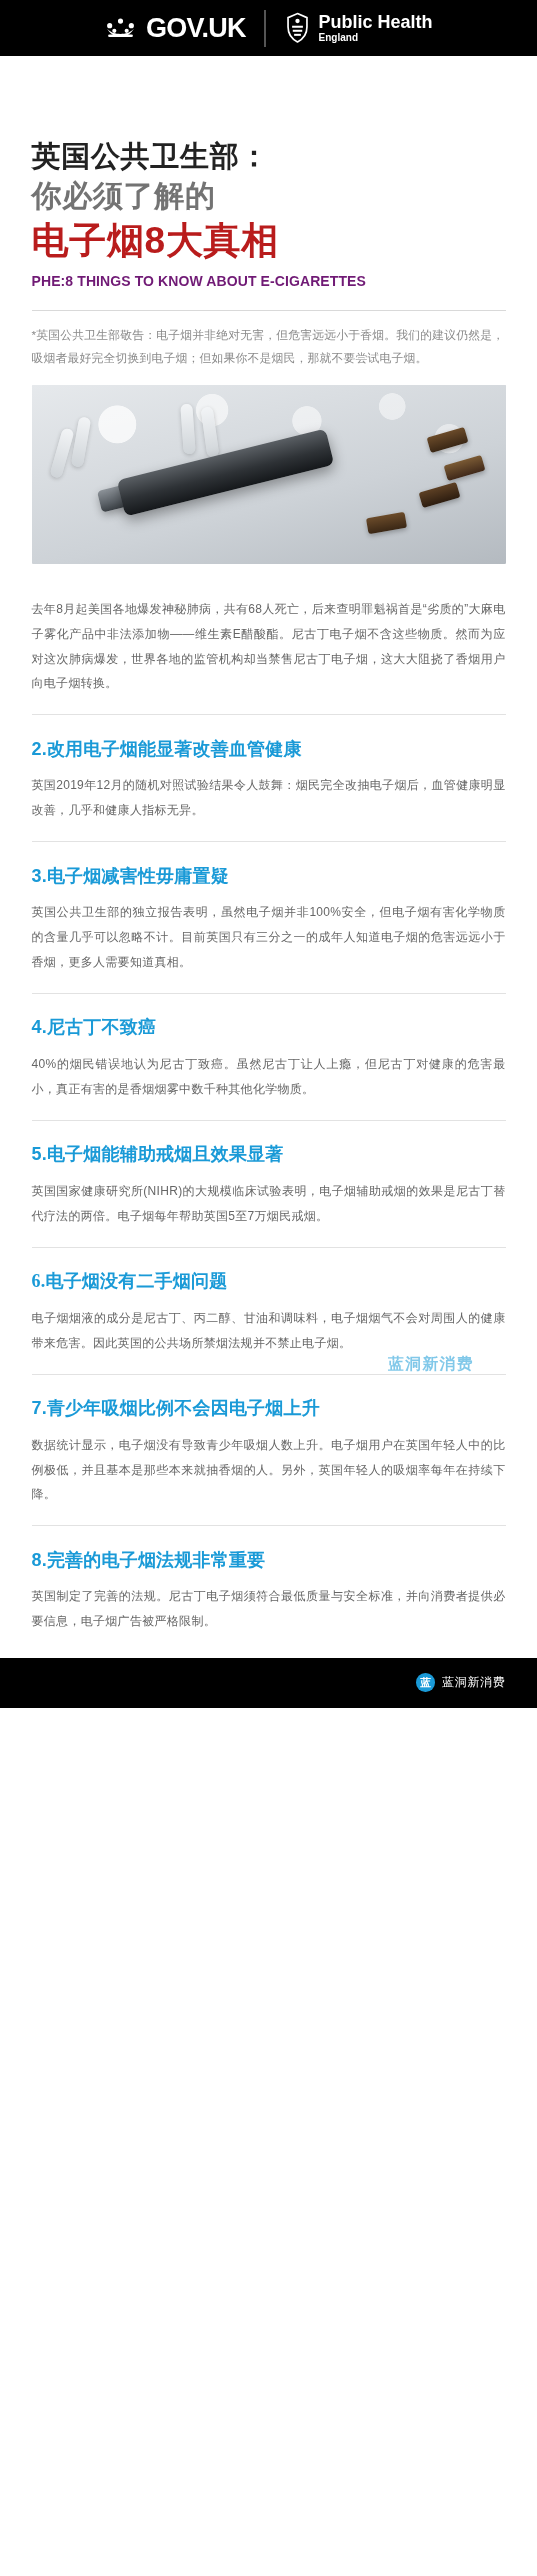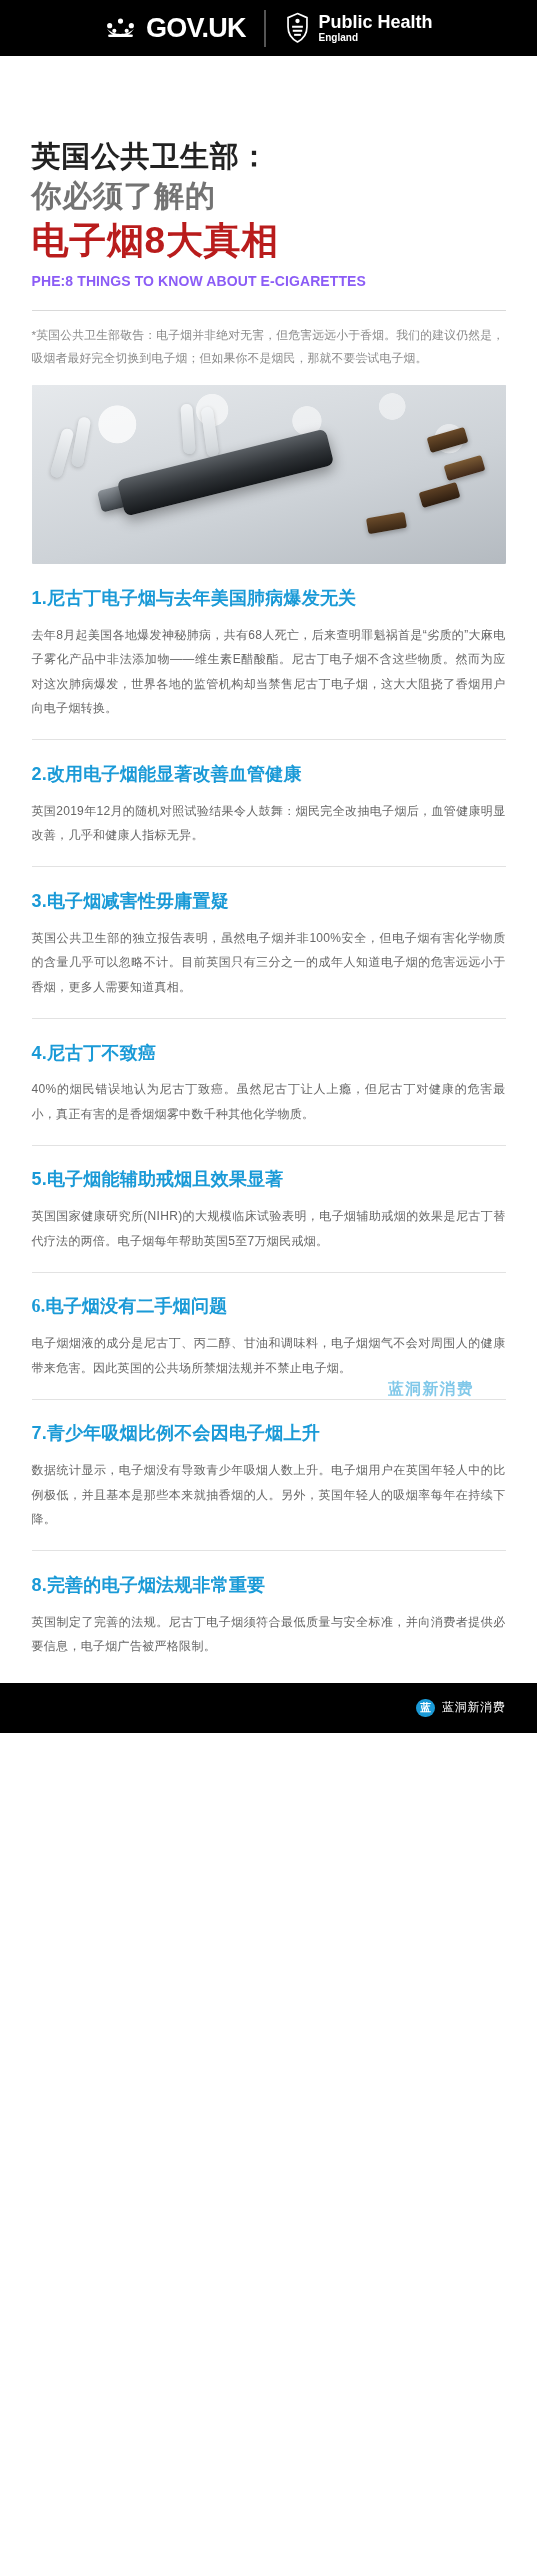--- a/index.html
+++ b/index.html
@@ -92,21 +92,21 @@
     font-size: 37px;
     font-weight: bold;
     color: #b91c1c;
     letter-spacing: 0.7px;
     line-height: 1.3;
   }
   .title-en {
     margin-top: 8.6px;
     font-size: 14px;
     font-weight: bold;
-    color: #8b5cf6;
+    color: #701a75;
     letter-spacing: 0.1px;
   }
   .hr-rule {
     border: 0;
     border-top: 0.7px solid #d9d9d9;
     margin: 13px 0 13px 0;
   }
   .lede {
     font-size: 11.8px;
     color: #8a8a8a;
@@ -309,21 +309,20 @@
       <div class="tube t4"></div>
       <div class="device2"></div>
       <div class="device"></div>
       <div class="pod p1"></div>
       <div class="pod p2"></div>
       <div class="pod p3"></div>
       <div class="pod p4"></div>
     </div>
 
     <div class="section">
-      <div class="sec-head">1.尼古丁电子烟与去年美国肺病爆发无关</div>
       <div class="sec-body">去年8月起美国各地爆发神秘肺病，共有68人死亡，后来查明罪魁祸首是“劣质的”大麻电子雾化产品中非法添加物——维生素E醋酸酯。尼古丁电子烟不含这些物质。然而为应对这次肺病爆发，世界各地的监管机构却当禁售尼古丁电子烟，这大大阻挠了香烟用户向电子烟转换。</div>
       <hr class="sec-rule">
     </div>
 
     <div class="section">
       <div class="sec-head">2.改用电子烟能显著改善血管健康</div>
       <div class="sec-body">英国2019年12月的随机对照试验结果令人鼓舞：烟民完全改抽电子烟后，血管健康明显改善，几乎和健康人指标无异。</div>
       <hr class="sec-rule">
     </div>
 

